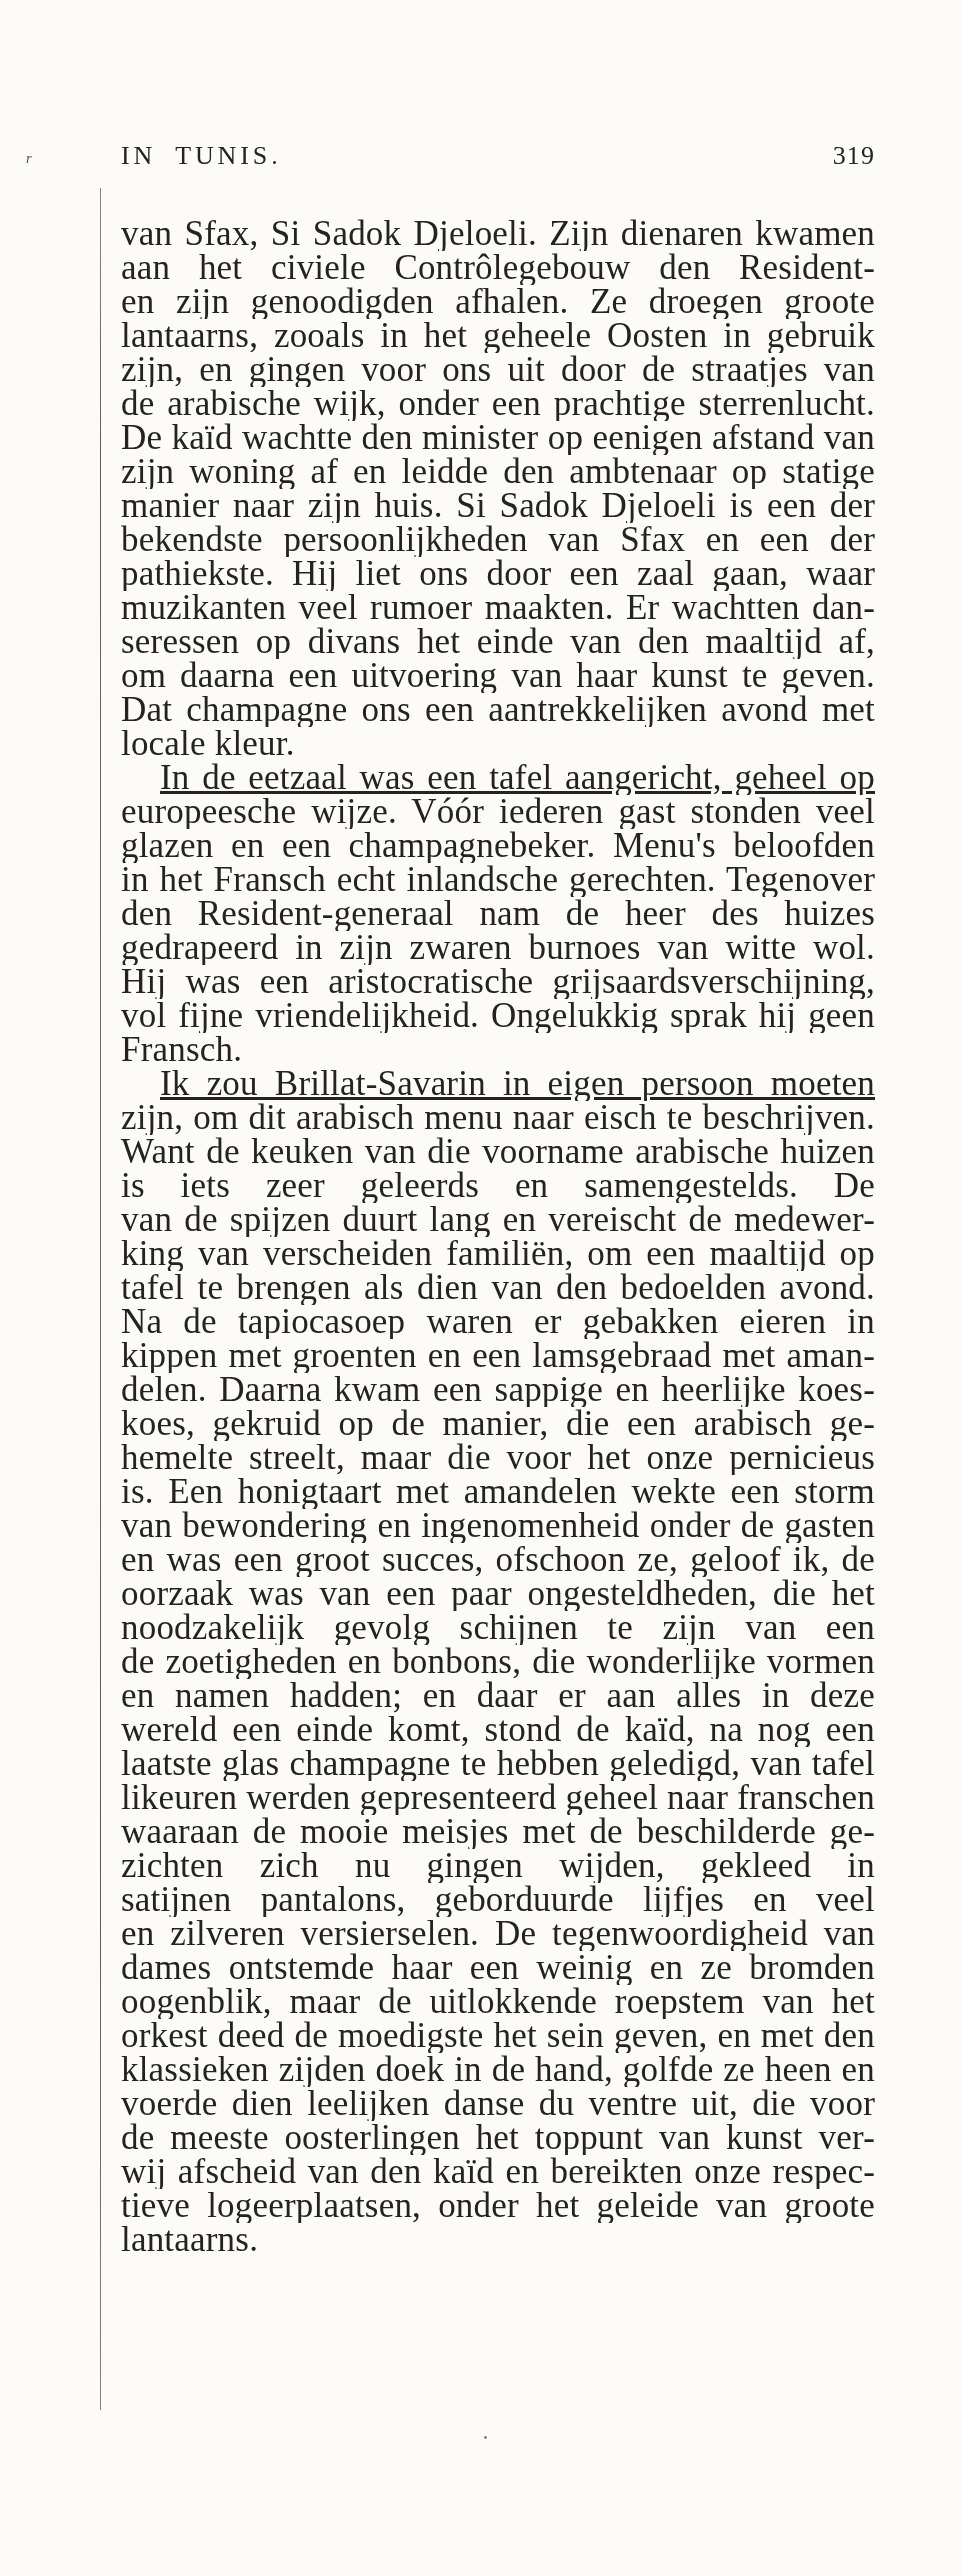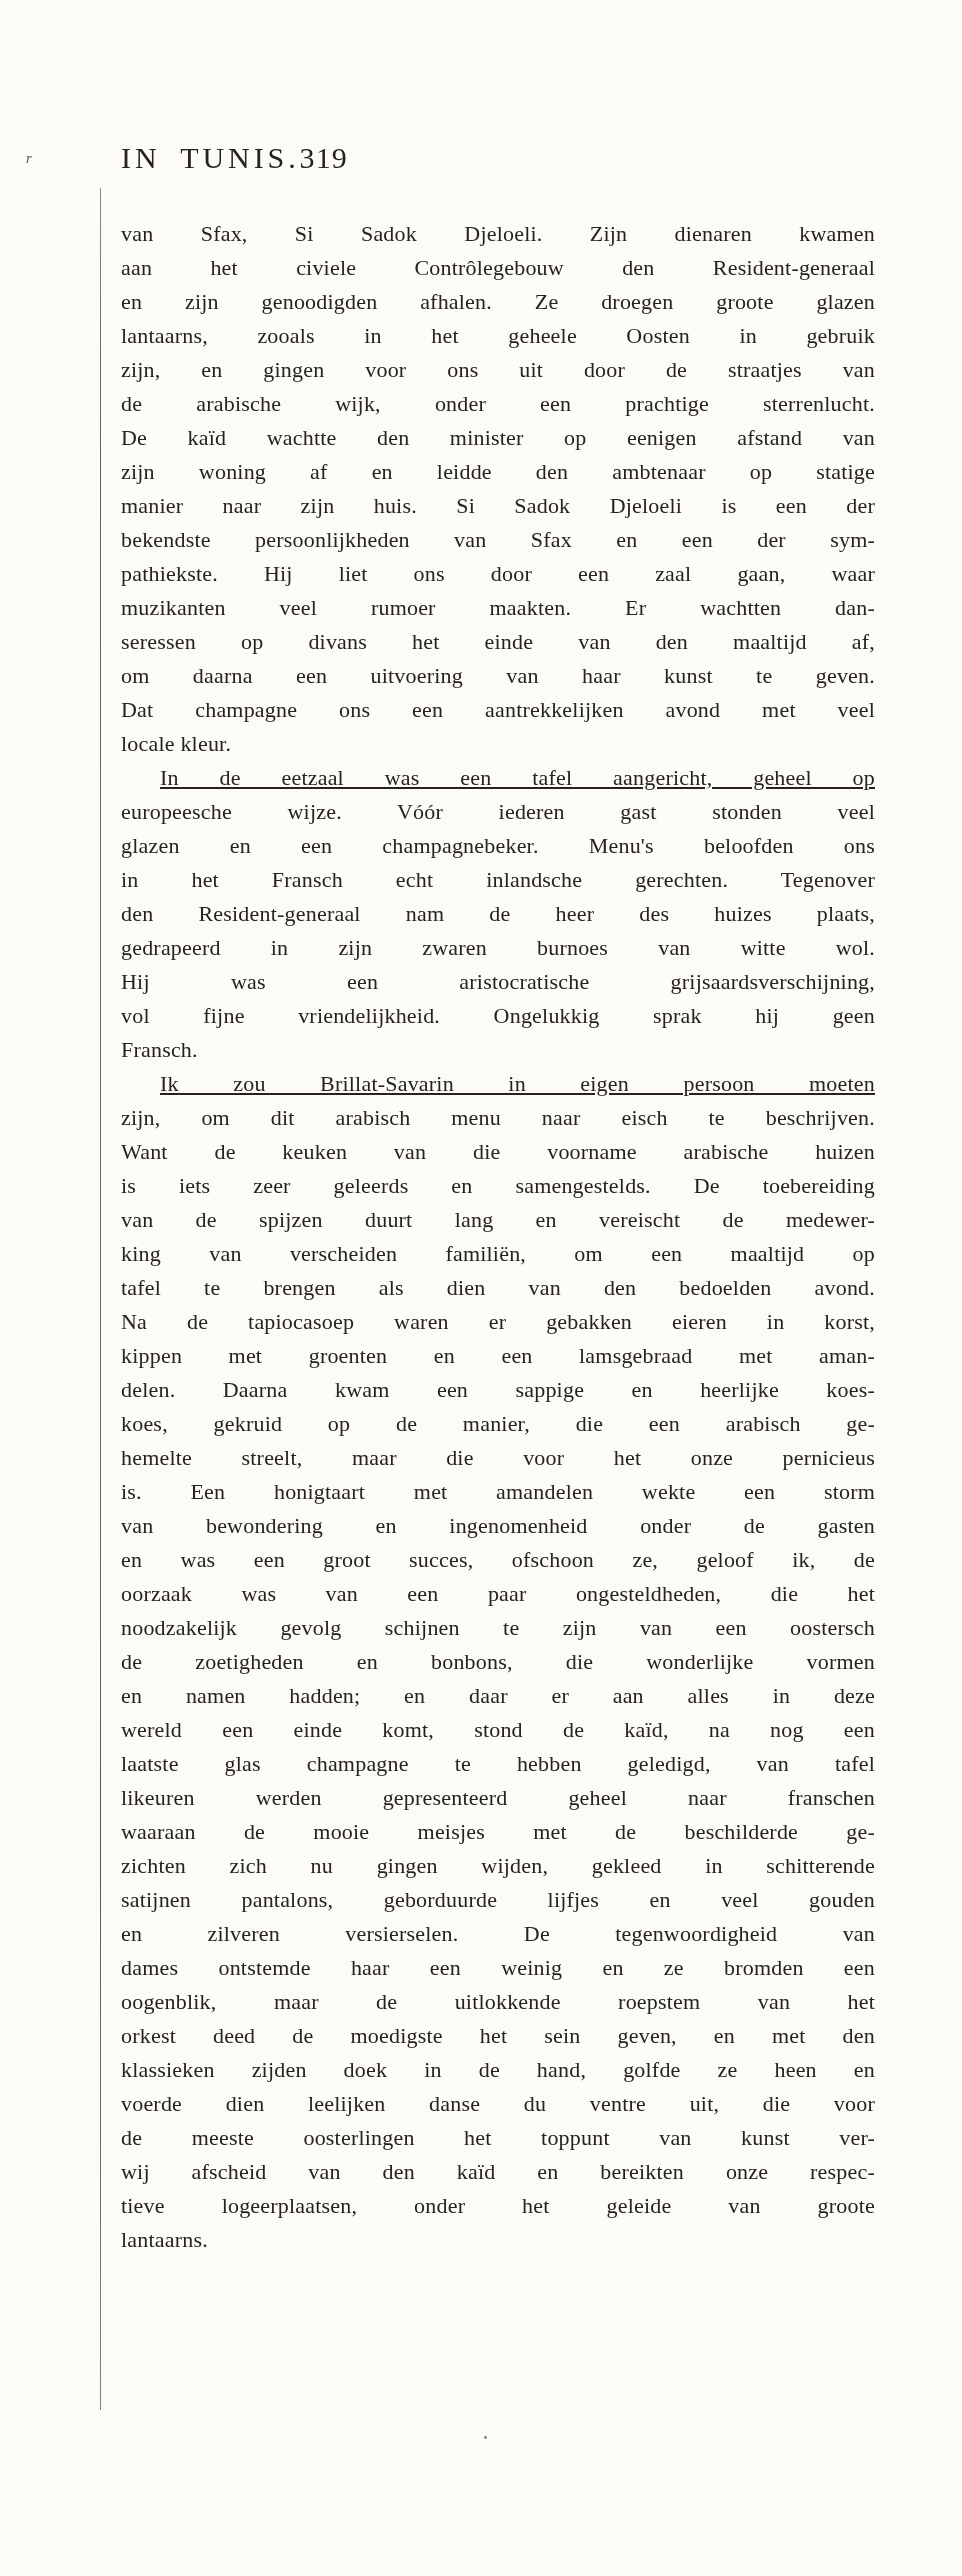--- a/index.html
+++ b/index.html
@@ -18,23 +18,23 @@
     overflow: hidden;
   }
   .page { position: absolute; inset: 0; }
 
   .page-header {
     position: absolute;
     top: 141px;
     left: 121px;
     width: 754px;
     display: flex;
-    justify-content: flex-start;
+    justify-content: space-between;
     align-items: baseline;
-    font-size: 30px;
+    font-size: 26px;
   }
   .running-title {
     letter-spacing: 3.9px;
     word-spacing: 9px;
   }
   .page-number { letter-spacing: 1.1px; }
 
   .margin-mark {
     position: absolute;
     top: 150px;
@@ -42,21 +42,21 @@
     font-size: 14.6px;
     font-style: italic;
     color: #57534c;
   }
 
   .text-block {
     position: absolute;
     top: 217px;
     left: 121px;
     width: 754px;
-    font-size: 22px;
+    font-size: 35px;
   }
   .line {
     height: 34px;
     line-height: 34px;
     letter-spacing: 0.2px;
     text-align: justify;
     text-align-last: justify;
     text-justify: inter-word;
     overflow: hidden;
   }

